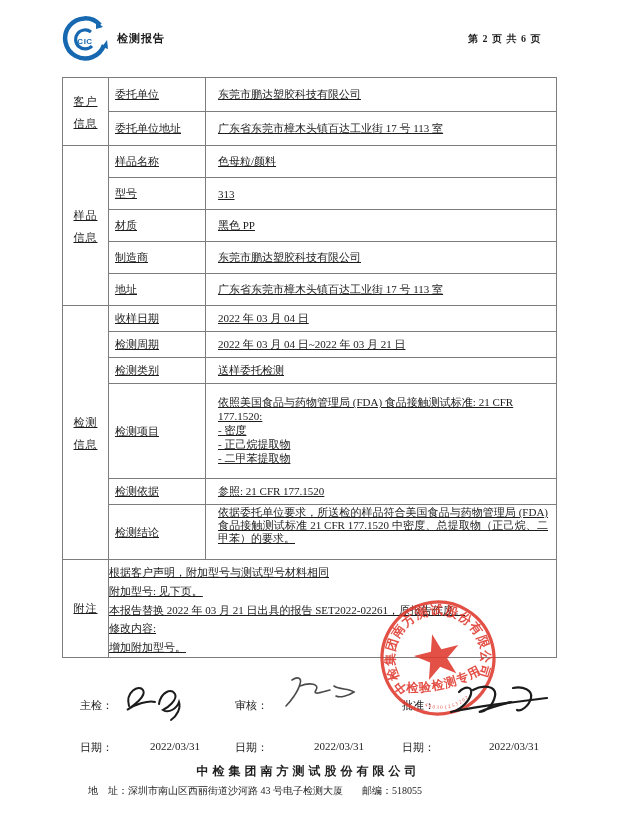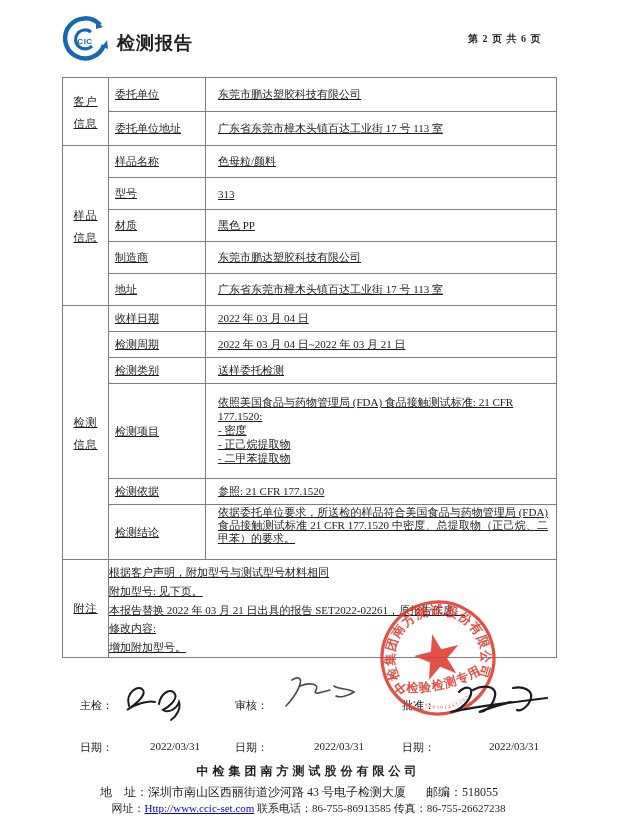--- a/index.html
+++ b/index.html
@@ -1,21 +1,21 @@
 <!DOCTYPE html>
 <html><head>
 <meta charset="utf-8">
 <style>
   * { margin:0; padding:0; box-sizing:border-box; }
   body { background:#fff; font-family:"Liberation Serif","DejaVu Serif",serif; color:#1d1d1d; }
   .page { position:relative; width:617px; height:840px; background:#ffffff; overflow:hidden; }
 
   
   .logo { position:absolute; left:60px; top:16px; width:50px; height:48px; }
-  .hdr-title { position:absolute; left:117px; top:31px; font-size:18px; font-weight:bold; letter-spacing:1px; }
+  .hdr-title { position:absolute; left:117px; top:31px; font-size:11px; font-weight:bold; letter-spacing:1px; }
   .hdr-no { position:absolute; left:240px; top:32px; font-size:11.5px; font-weight:bold; }
   .hdr-page { position:absolute; left:468px; top:32px; font-size:10px; font-weight:bold; letter-spacing:1px; }
 
   
   table.report { position:absolute; left:62px; top:77px; width:494px; border-collapse:collapse; table-layout:fixed;text-decoration:underline; }
   table.report td { border:1px solid #7d7d7d; font-size:11px; vertical-align:middle; overflow:hidden; }
   td.section { text-align:center; white-space:pre-line; line-height:22px; letter-spacing:1px; }
   td.flabel { padding-left:6px;margin-left:22px; }
   td.fvalue { padding-left:12px; padding-right:8px; }
   tr.h34 { height:34px; } tr.h32 { height:32px; } tr.h26 { height:26px; }
@@ -29,21 +29,21 @@
   .sig-label { position:absolute; font-size:11px; }
   .date-value { position:absolute; font-size:11px; width:70px; text-align:center; }
   .sig-svg { position:absolute; }
 
   
   .stamp { position:absolute; left:377px; top:597px; width:122px; height:122px; transform:rotate(-14deg); opacity:0.88; z-index:5; }
   .sig3 { z-index:6; }
 
   
   .foot-company { position:absolute; left:0; top:763px; width:617px; text-align:center; font-size:12px; font-weight:bold; letter-spacing:4px; }
-  .foot-line2 { position:absolute; left:0; top:784px; width:510px; text-align:center; font-size:12px;margin-left:44px; }
+  .foot-line2 { position:absolute; left:0; top:784px; width:510px; text-align:center; font-size:10px; }
   .foot-line3 { position:absolute; left:0; top:801px; width:617px; text-align:center; font-size:11px; }
   .foot-link { color:#0000cc; text-decoration:underline; }
 </style>
 </head>
 <body>
 
 <div class="page">
 
   <svg class="logo" viewBox="0 0 50 48">
     <g fill="none" stroke="#1668b0">
@@ -193,19 +193,14 @@
   <span class="date-value" style="left:304px; top:740px;">2022/03/31</span>
   <span class="sig-label" style="left:402px; top:740px;">日期：</span>
   <span class="date-value" style="left:479px; top:740px;">2022/03/31</span>
 
   <div class="foot-company">中检集团南方测试股份有限公司</div>
   <div class="foot-line2">
     <span>地　址：</span><span>深圳市南山区西丽街道沙河路 43 号电子检测大厦</span>
     <span style="display:inline-block; width:14px;"></span>
     <span>邮编：</span><span>518055</span>
   </div>
-  <div class="foot-line3">
-    <span>网址：</span><a class="foot-link" href="#">Http://www.ccic-set.com</a>
-    <span>联系电话：</span><span>86-755-86913585</span>
-    <span>传真：</span><span>86-755-26627238</span>
-  </div>
 
 </div>
 
 </body></html>

